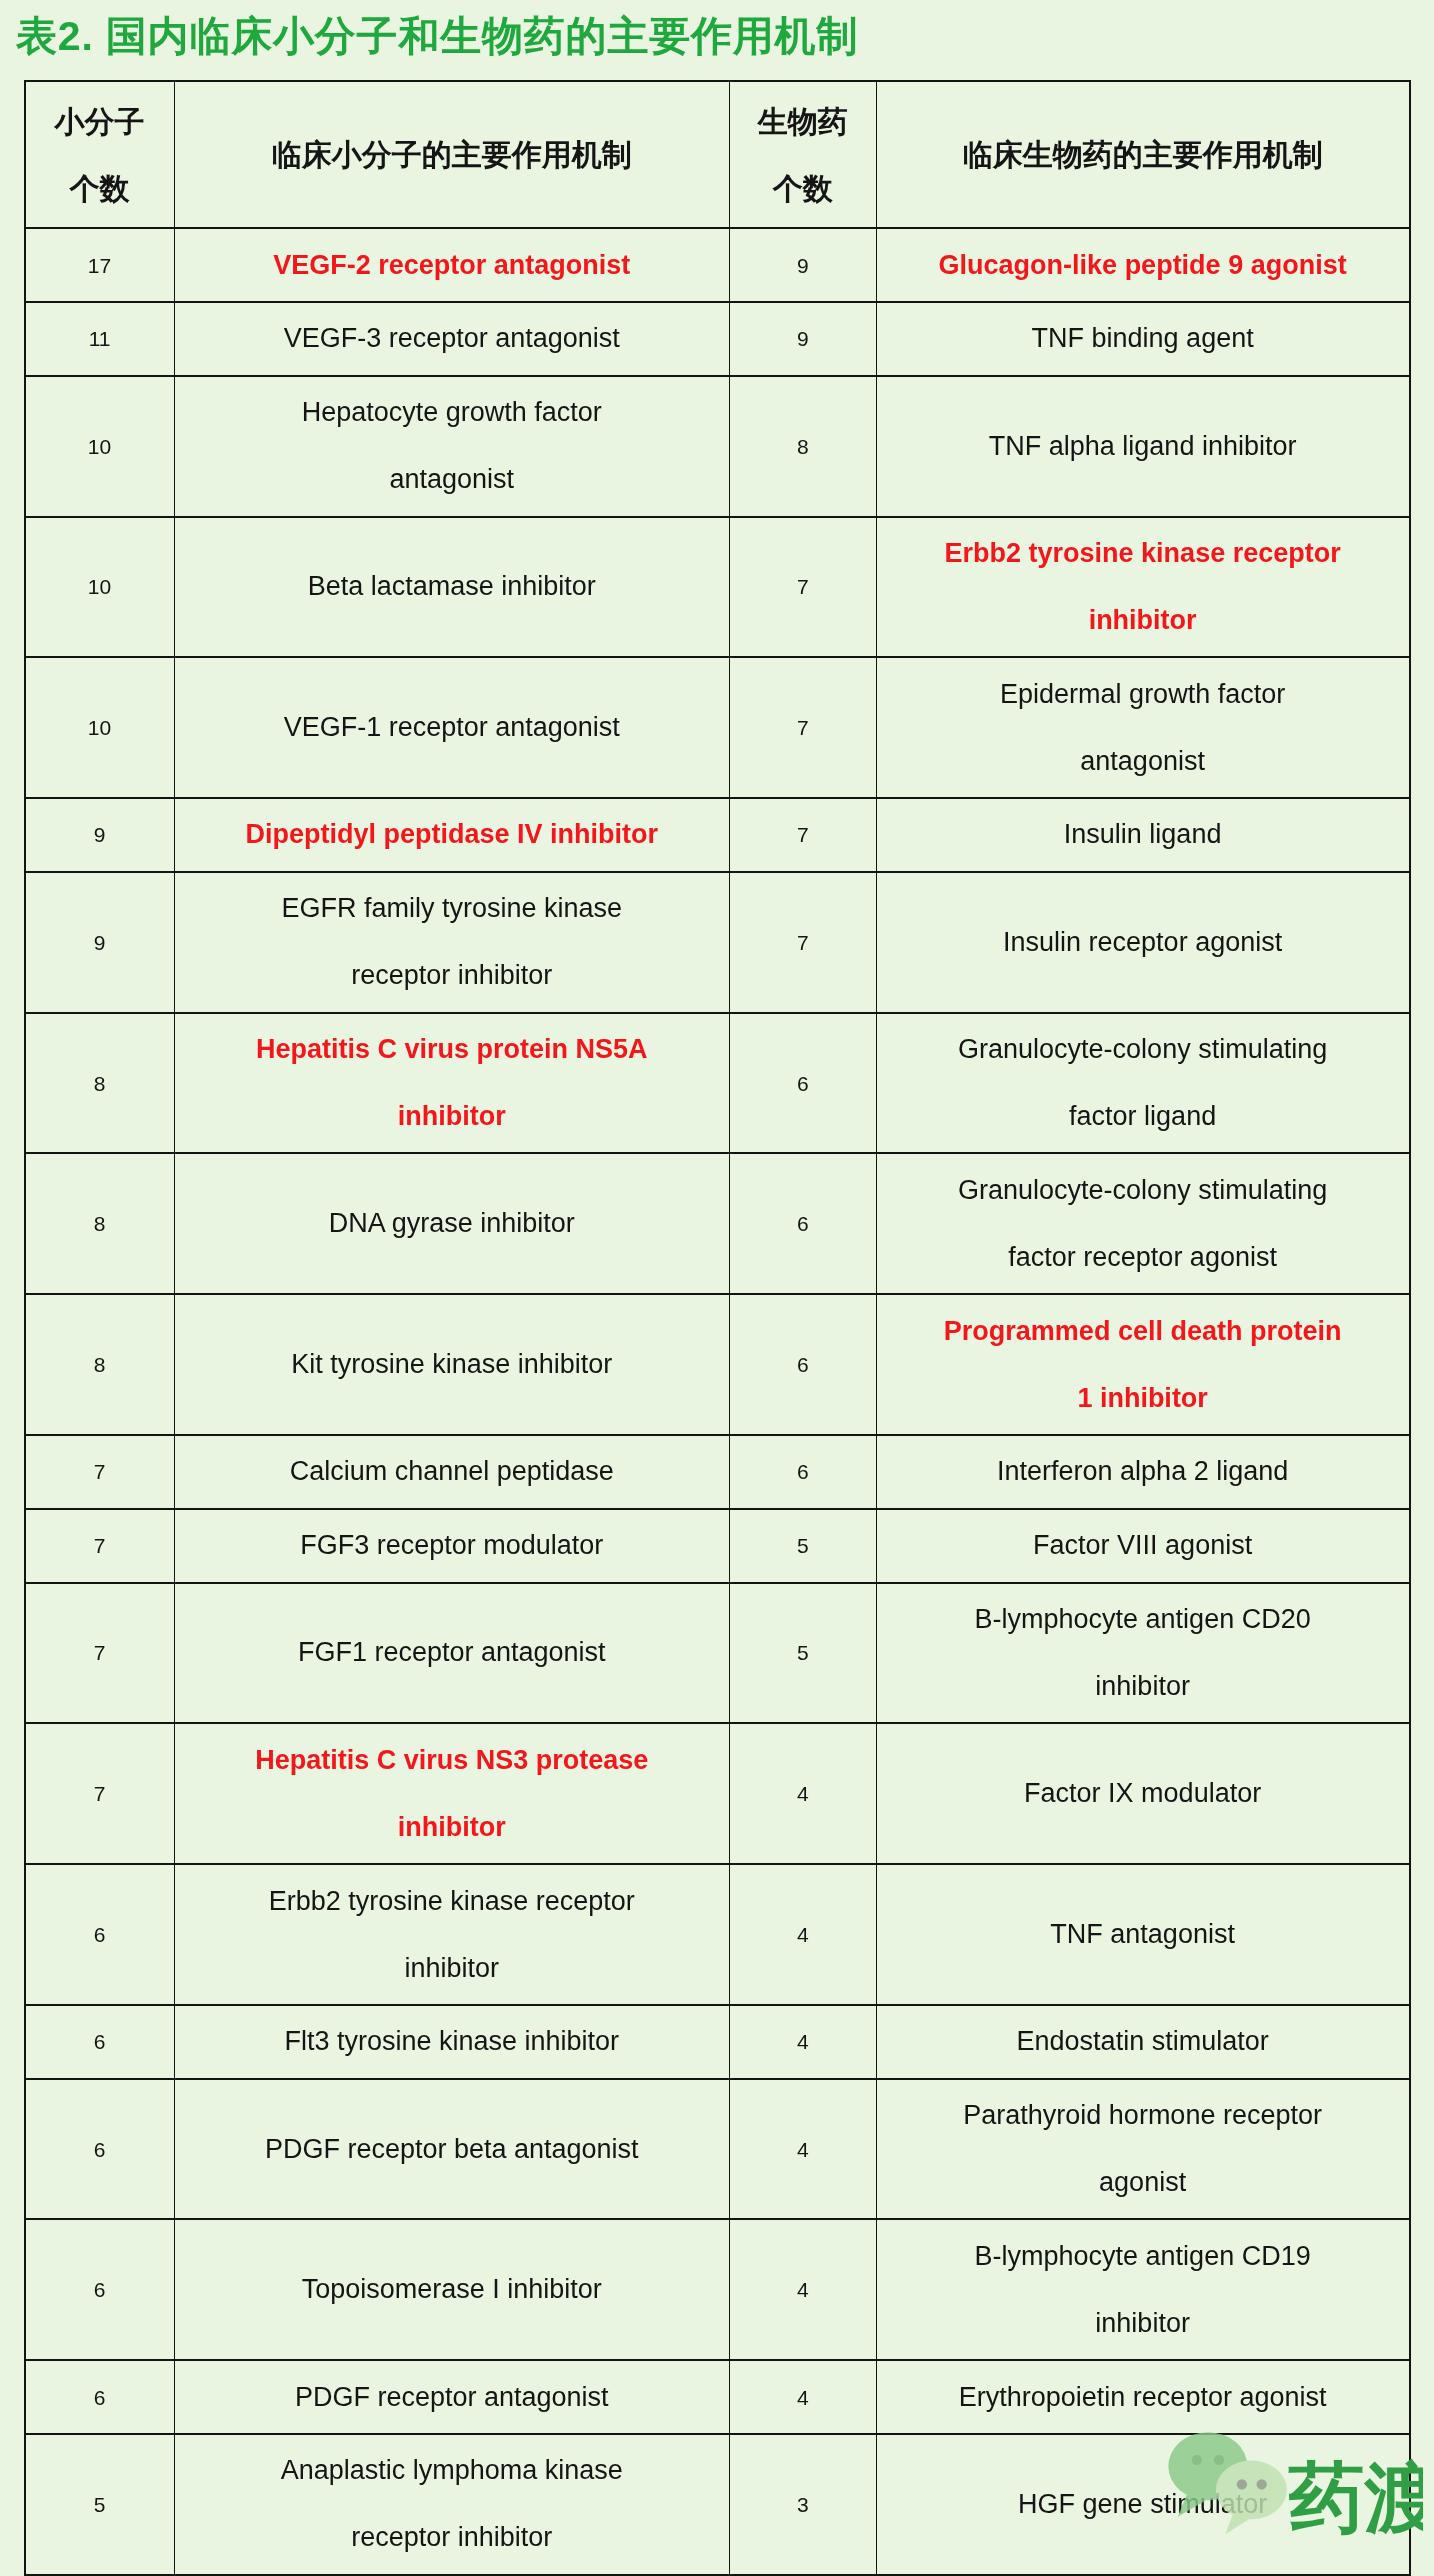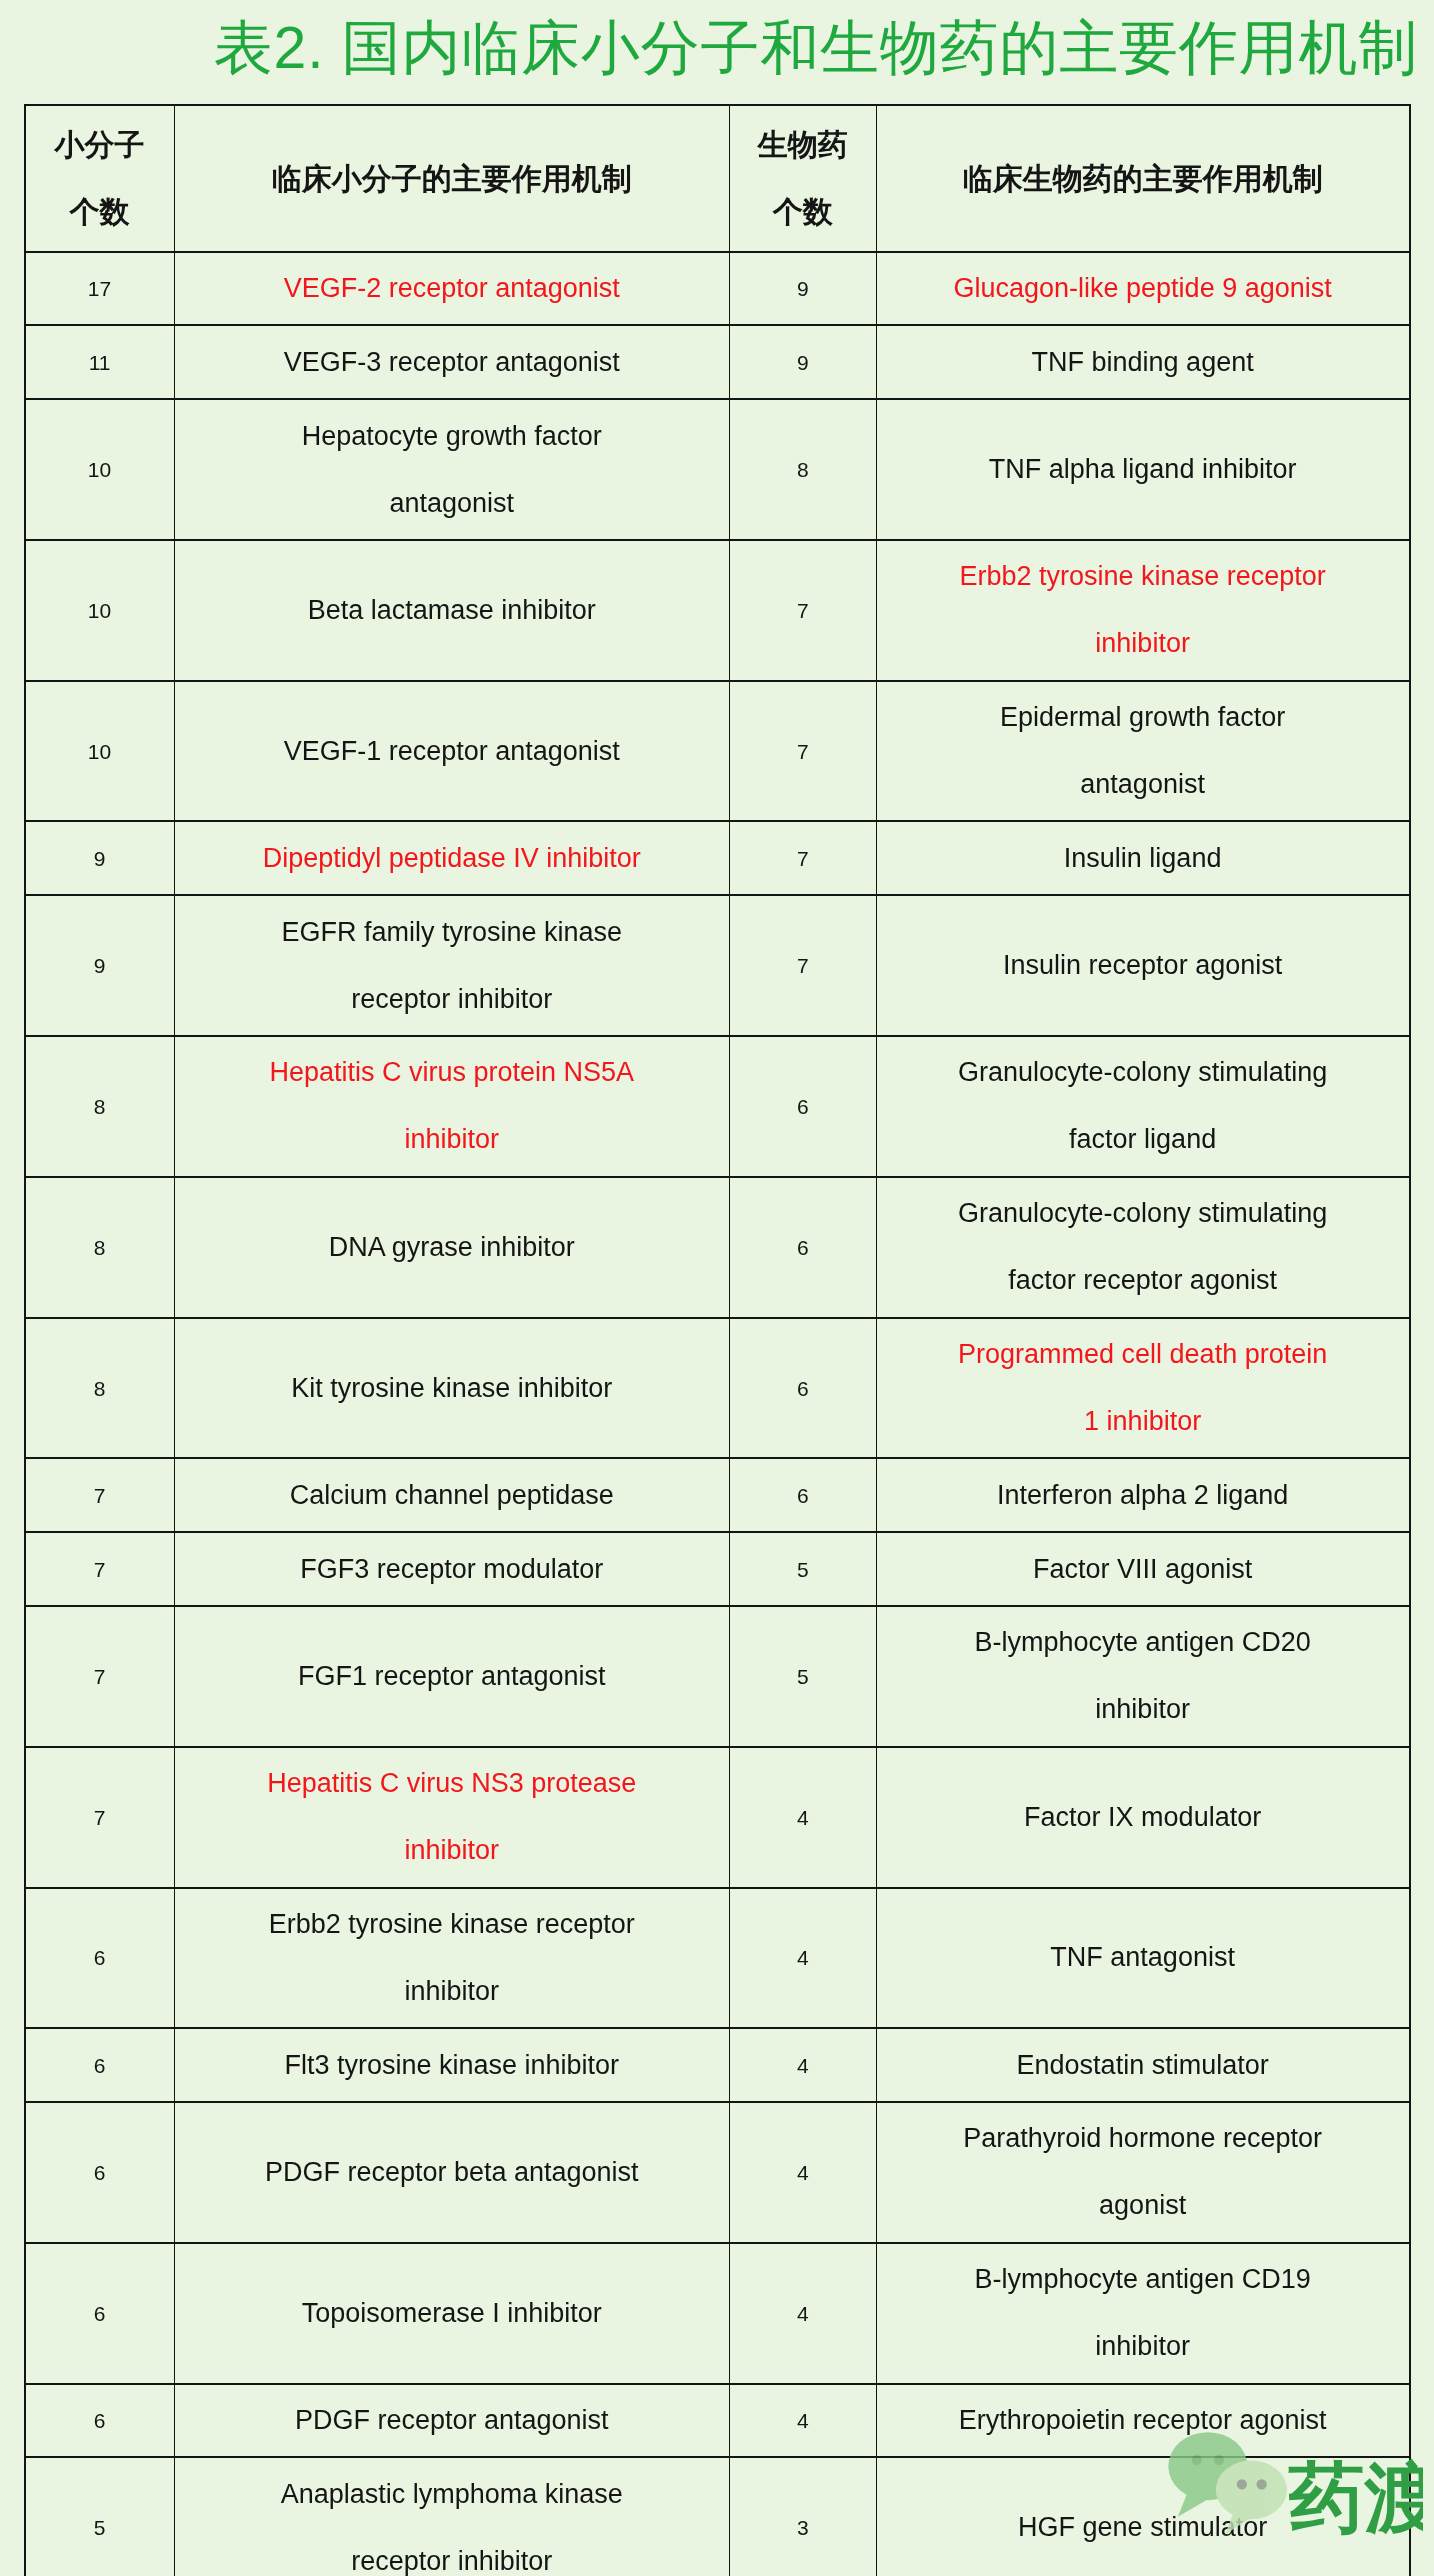--- a/index.html
+++ b/index.html
@@ -9,23 +9,23 @@
   }
   .page {
     position: relative;
     width: 1434px;
     height: 2576px;
     background: var(--bg, #e9f4e1);
     overflow: hidden;
   }
   .title {
     margin: 9.5px 16px 17.4px 16px;
-    text-align: right;
-    font-size: 59px;
-    font-weight: 400;
+    text-align: left;
+    font-size: 41px;
+    font-weight: 700;
     line-height: 1.3;
     color: var(--title-green, #1fa83d);
     letter-spacing: 0.8px;
     white-space: nowrap;
   }
   table.moa-table {
     border-collapse: collapse;
     table-layout: fixed;
     width: 1387px;
     margin: 0 auto;
@@ -54,21 +54,21 @@
     font-weight: 400;
     padding: 2.4px 3.2px;
   }
   td.moa {
     font-size: 27px;
     font-weight: 400;
     padding: 2.4px 9.5px;
   }
   td.moa.red {
     color: var(--red, #f3161b);
-    font-weight: 400;
+    font-weight: 700;
   }
   .logo {
     position: absolute;
     right: 11px;
     bottom: 20.6px;
   }
 </style>
 </head>
 <body>
 

